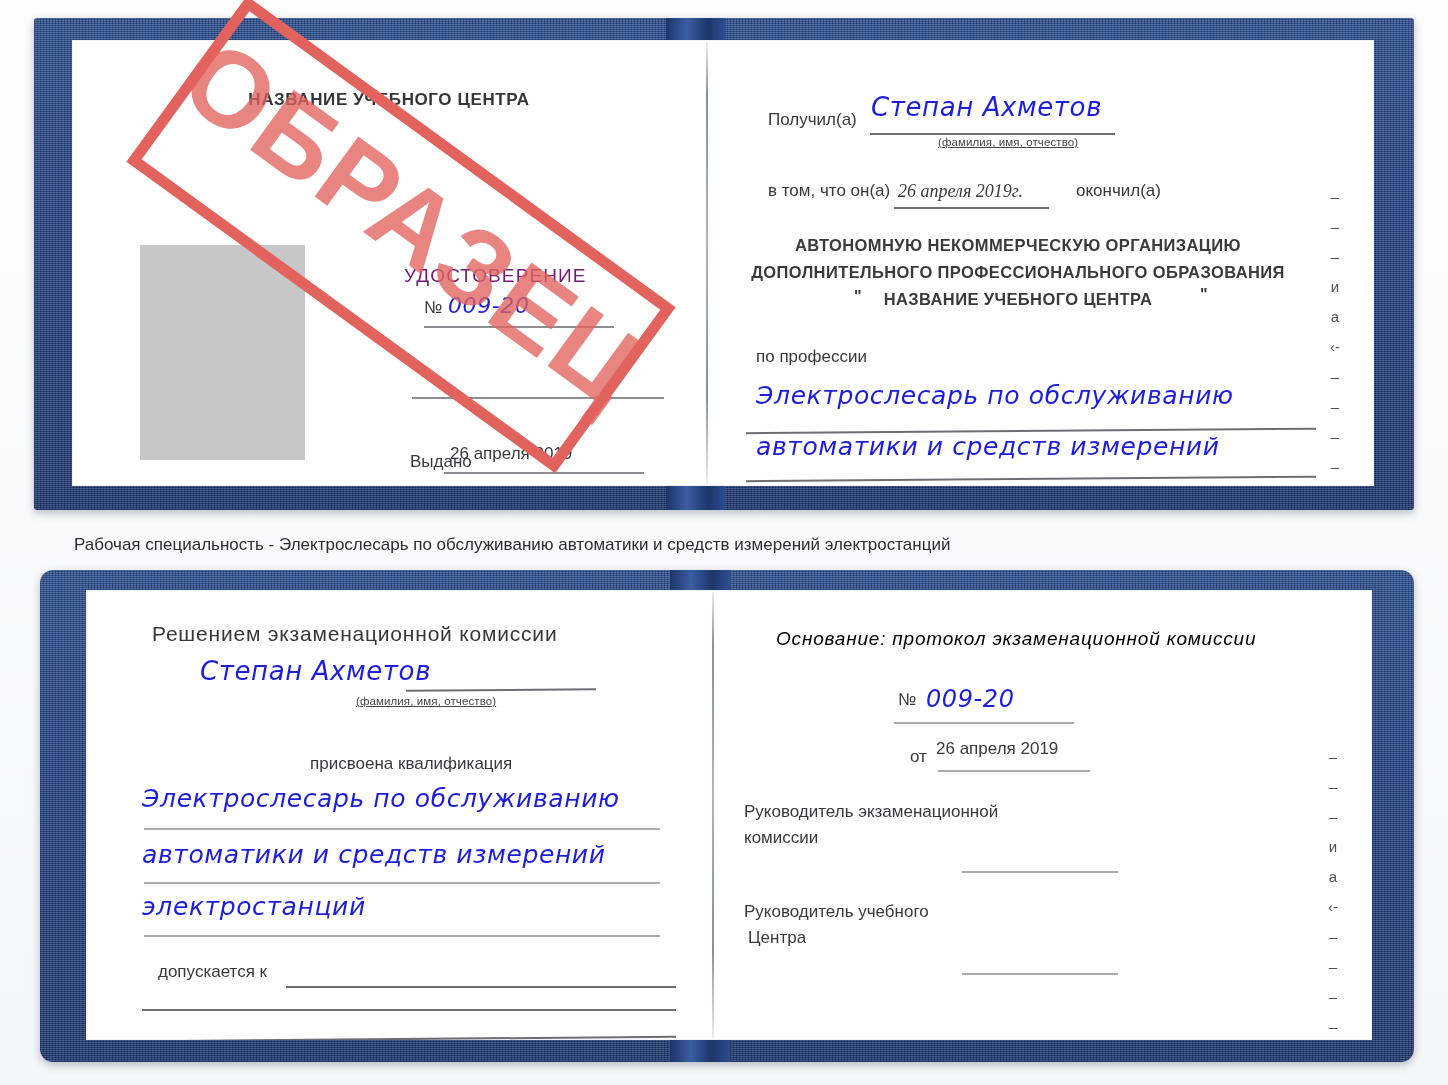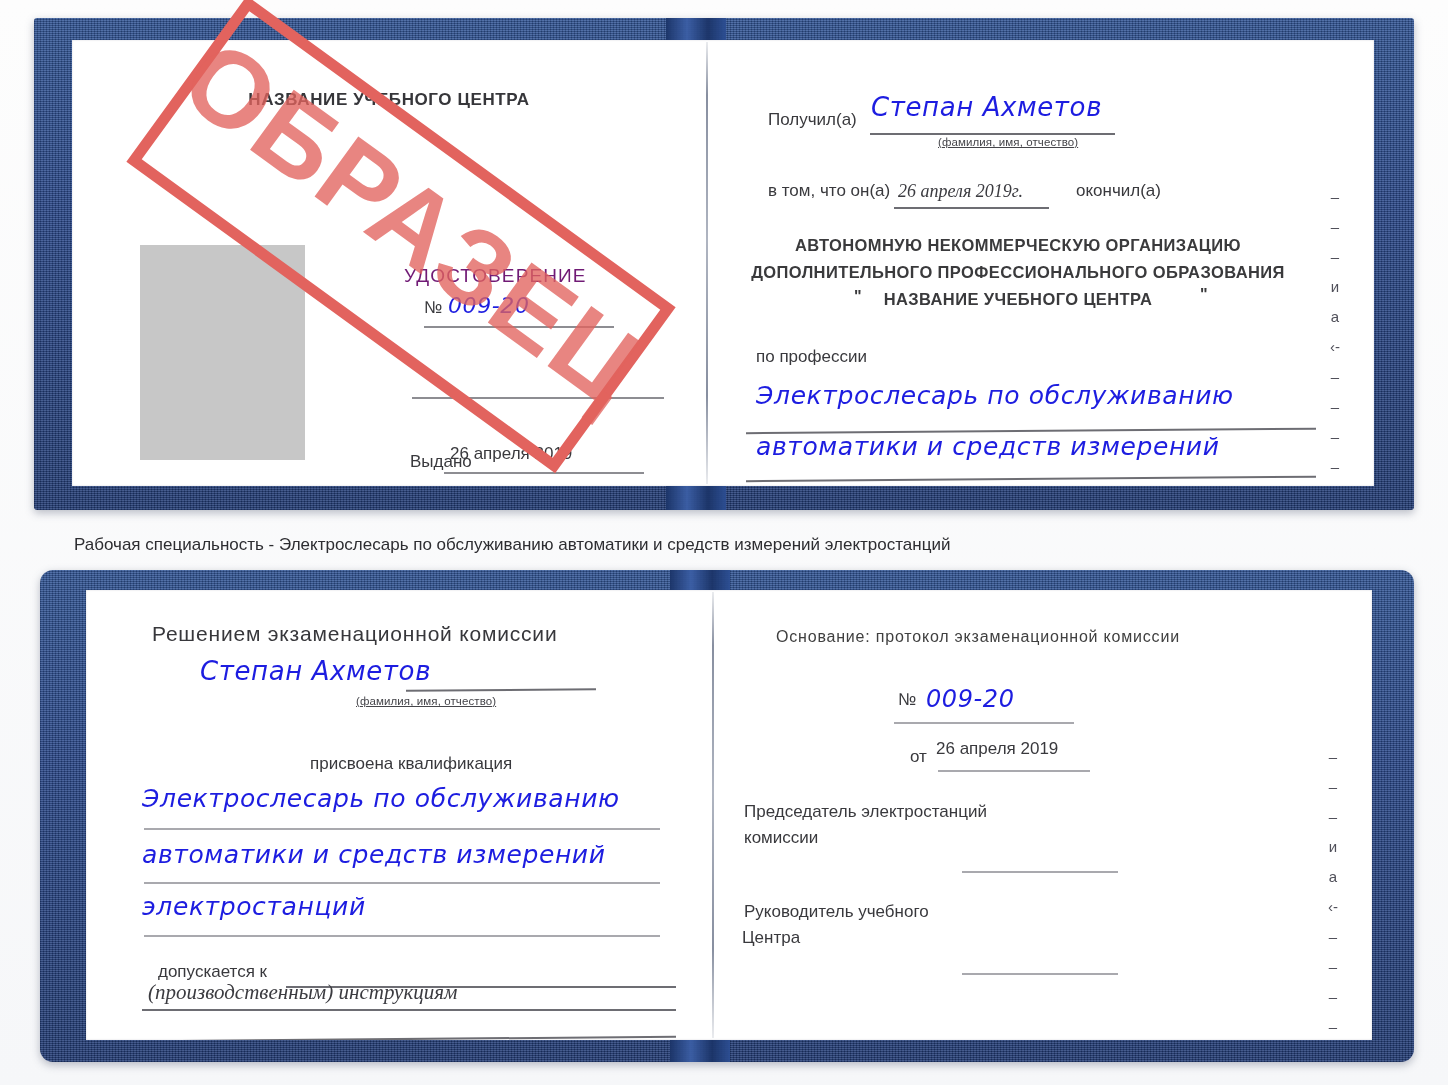--- a/index.html
+++ b/index.html
@@ -258,43 +258,42 @@
         <div class="rule light" style="left:58px; top:238px; width:516px;"></div>
 
         <div class="hand" style="left:56px; top:250px; font-size:25px;">автоматики и средств измерений</div>
         <div class="rule light" style="left:58px; top:292px; width:516px;"></div>
 
         <div class="hand" style="left:56px; top:302px; font-size:25px;">электростанций</div>
         <div class="rule light" style="left:58px; top:345px; width:516px;"></div>
 
         <div class="t plain" style="left:72px; top:372px;">допускается к</div>
         <div class="rule dark" style="left:200px; top:396px; width:390px;"></div>
-        <div class="serif-it" style="left:62px; top:390px; font-size:21px;">(производственным) инструкциям</div>
         <div class="rule dark" style="left:56px; top:419px; width:534px;"></div>
         <div class="rule dark" style="left:56px; top:448px; width:534px; transform:rotate(-0.5deg);"></div>
       </div>
 
       <div class="page page-right" style="left:628px; width:658px;">
 
-        <div class="t" style="left:62px; top:38px; font-size:16px; letter-spacing:.8px; color:#404040;">Основание: протокол экзаменационной комиссии</div>
+        <div class="t" style="left:62px; top:38px; font-size:19px; letter-spacing:.8px; color:#000000;font-style:italic;">Основание: протокол экзаменационной комиссии</div>
 
         <div class="t plain" style="left:184px; top:100px;">№</div>
         <div class="hand" style="left:212px; top:95px; font-size:24px;">009-20</div>
         <div class="rule light" style="left:180px; top:132px; width:180px;"></div>
 
         <div class="t plain" style="left:196px; top:157px;">от</div>
         <div class="t plain" style="left:222px; top:149px;">26 апреля 2019</div>
         <div class="rule light" style="left:224px; top:180px; width:152px;"></div>
 
-        <div class="t plain" style="left:30px; top:212px;">Председатель электростанций</div>
+        <div class="t plain" style="left:30px; top:212px;">Руководитель экзаменационной</div>
         <div class="t plain" style="left:30px; top:238px;">комиссии</div>
         <div class="rule light" style="left:248px; top:281px; width:156px;"></div>
 
         <div class="t plain" style="left:30px; top:312px;">Руководитель учебного</div>
-        <div class="t plain" style="left:28px; top:338px;text-align:right;">Центра</div>
+        <div class="t plain" style="left:34px; top:338px;text-align:right;">Центра</div>
         <div class="rule light" style="left:248px; top:383px; width:156px;"></div>
 
         <div class="edge-col" style="left:606px; top:152px; width:26px;">
           <span>–</span>
           <span>–</span>
           <span>–</span>
           <span>и</span>
           <span>а</span>
           <span>‹-</span>
           <span>–</span>

